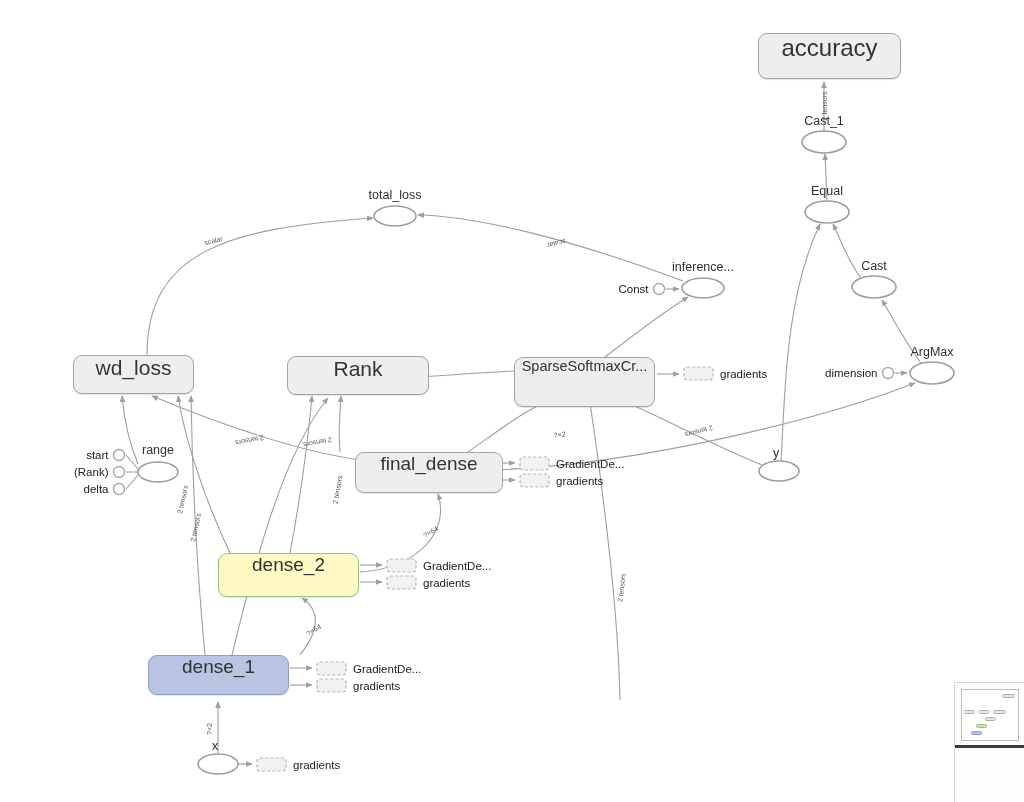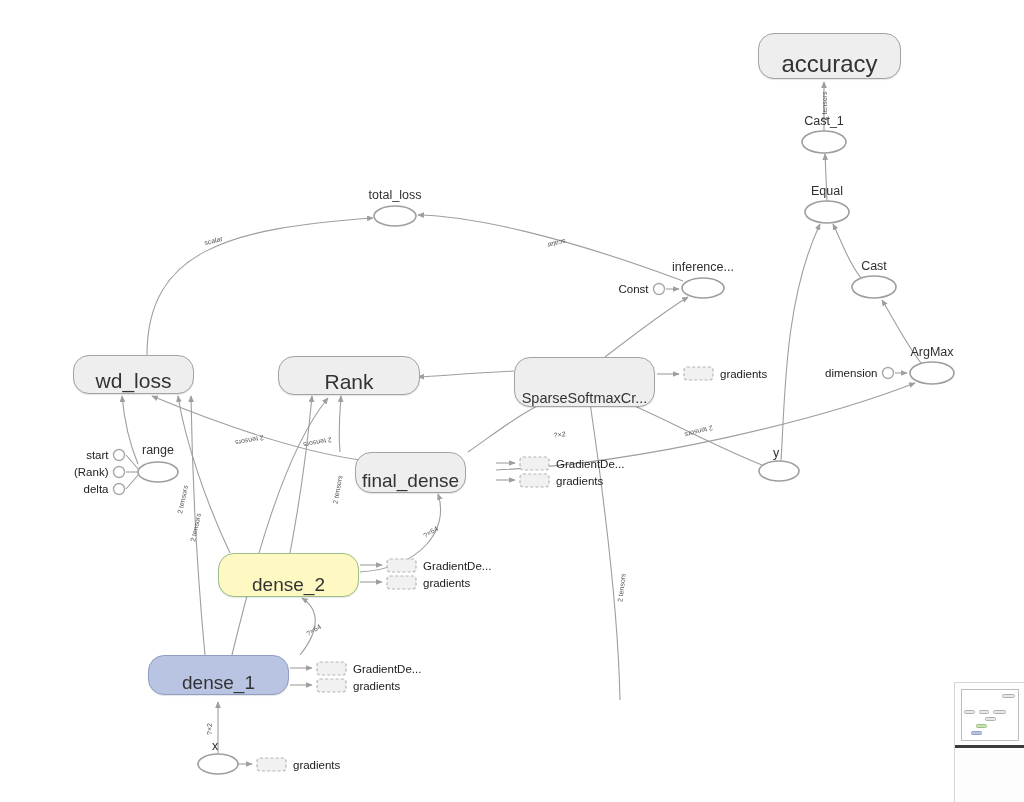--- a/index.html
+++ b/index.html
@@ -59,25 +59,25 @@
     stroke-dasharray: 3 2.2;
   }
   .dashed-label {
     font-size: 11.5px;
     fill: #202020;
     text-anchor: start;
   }
   
   .group-node {
     position: absolute;
-    border-radius: 16px;
+    border-radius: 9px;
     border: 1.6px solid #a3a3a3;
     background: #eeeeee;
     display: flex;
-    align-items: flex-end;
+    align-items: flex-start;
     justify-content: center;
     color: #333333;
     box-shadow: 0 1px 1px rgba(0,0,0,0.10);
     user-select: none;
   }
   .group-node.accuracy { font-size: 24px; }
   .group-node.big { font-size: 21px; }
   .group-node.med { font-size: 19px; }
   .group-node.small { font-size: 14.5px; }
   .group-node.green {
@@ -285,27 +285,27 @@
       </g>
   </svg>
 
   <div id="group-nodes-layer">
       <div class="group-node accuracy" style="left: 758px; top: 33px; width: 143px; height: 46px;">
         <span>accuracy</span>
       </div>
       <div class="group-node big" style="left: 73px; top: 355px; width: 121px; height: 39px;">
         <span>wd_loss</span>
       </div>
-      <div class="group-node big" style="left: 278px; top: 356px; width: 142px; height: 39px;">
+      <div class="group-node big" style="left: 287px; top: 356px; width: 142px; height: 39px;">
         <span>Rank</span>
       </div>
       <div class="group-node small" style="left: 514px; top: 357px; width: 141px; height: 50px;">
         <span>SparseSoftmaxCr...</span>
       </div>
-      <div class="group-node med" style="left: 355px; top: 452px; width: 111px; height: 41px;">
+      <div class="group-node med" style="left: 355px; top: 452px; width: 148px; height: 41px;">
         <span>final_dense</span>
       </div>
       <div class="group-node med green" style="left: 218px; top: 553px; width: 141px; height: 44px;">
         <span>dense_2</span>
       </div>
       <div class="group-node med blue" style="left: 148px; top: 655px; width: 141px; height: 40px;">
         <span>dense_1</span>
       </div>
     </div>
 

